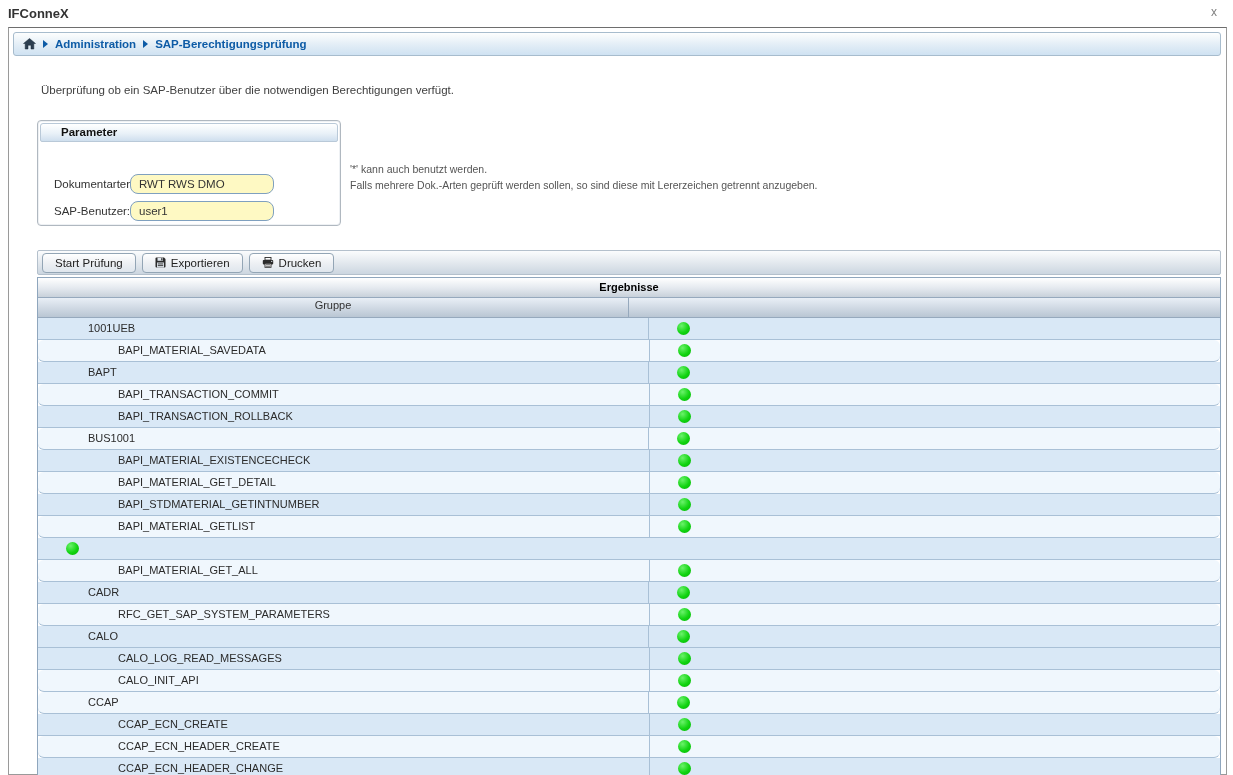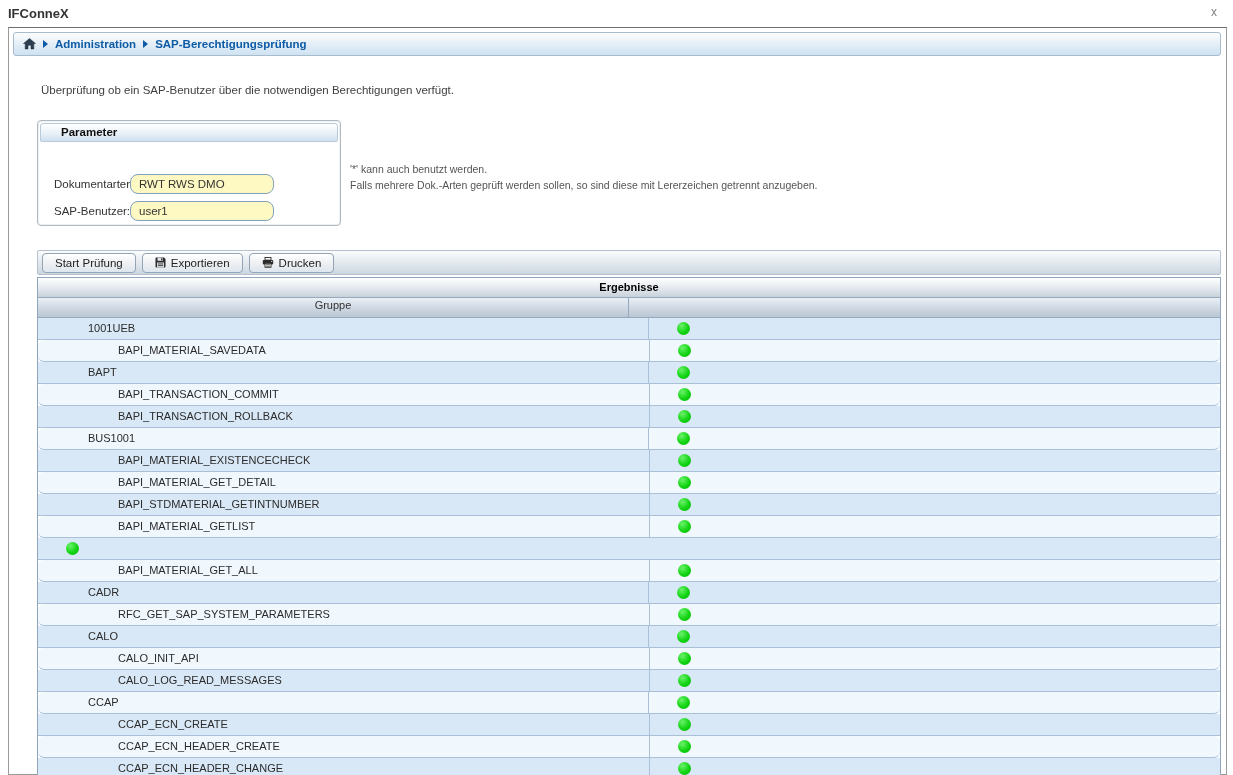--- a/index.html
+++ b/index.html
@@ -251,32 +251,32 @@
           <div class="cell status">
             <span class="dot"></span>
           </div>
         </div>
         <div class="trow odd">
           <div class="cell name">CALO</div>
           <div class="cell status">
             <span class="dot"></span>
           </div>
         </div>
+        <div class="trow odd">
+          <div class="cell name indent">CALO_LOG_READ_MESSAGES</div>
+          <div class="cell status">
+            <span class="dot"></span>
+          </div>
+        </div>
         <div class="trow even">
           <div class="cell name indent">CALO_INIT_API</div>
           <div class="cell status">
             <span class="dot"></span>
           </div>
         </div>
-        <div class="trow odd">
-          <div class="cell name indent">CALO_LOG_READ_MESSAGES</div>
-          <div class="cell status">
-            <span class="dot"></span>
-          </div>
-        </div>
         <div class="trow even">
           <div class="cell name">CCAP</div>
           <div class="cell status">
             <span class="dot"></span>
           </div>
         </div>
         <div class="trow odd">
           <div class="cell name indent">CCAP_ECN_CREATE</div>
           <div class="cell status">
             <span class="dot"></span>

